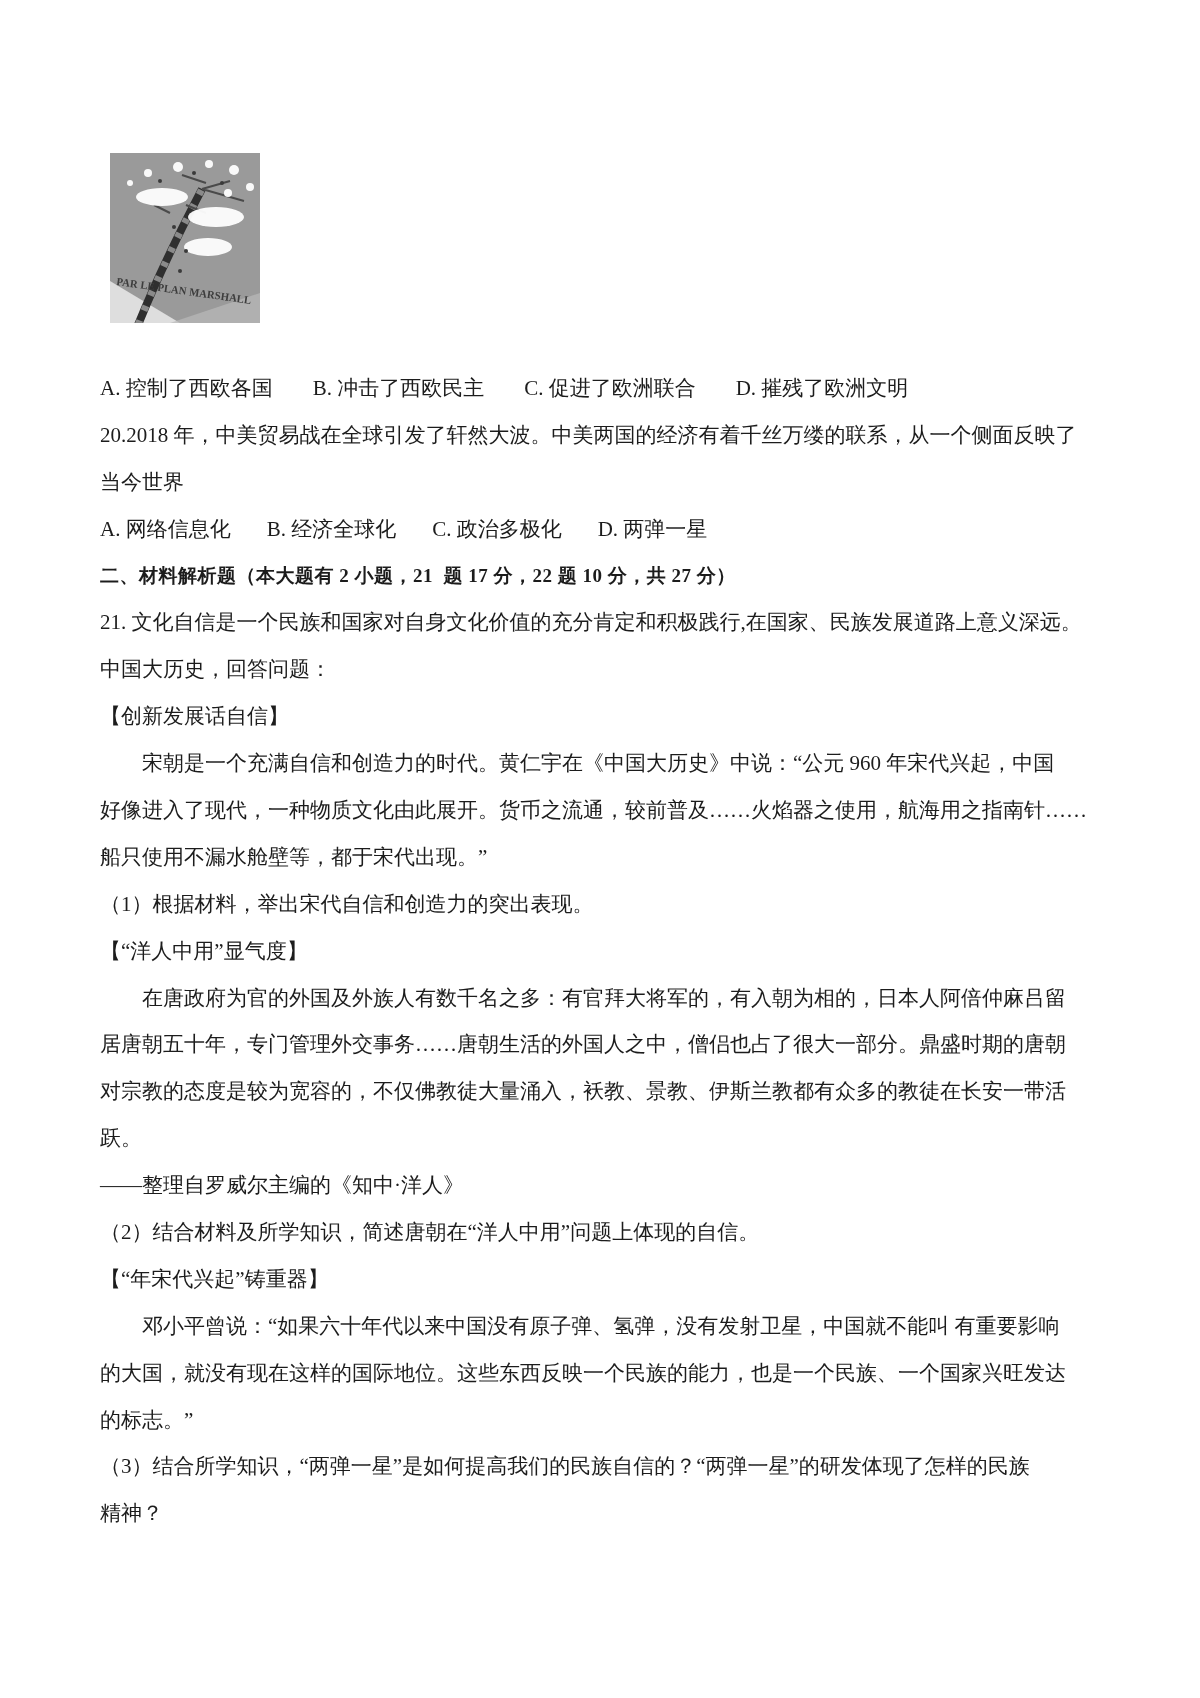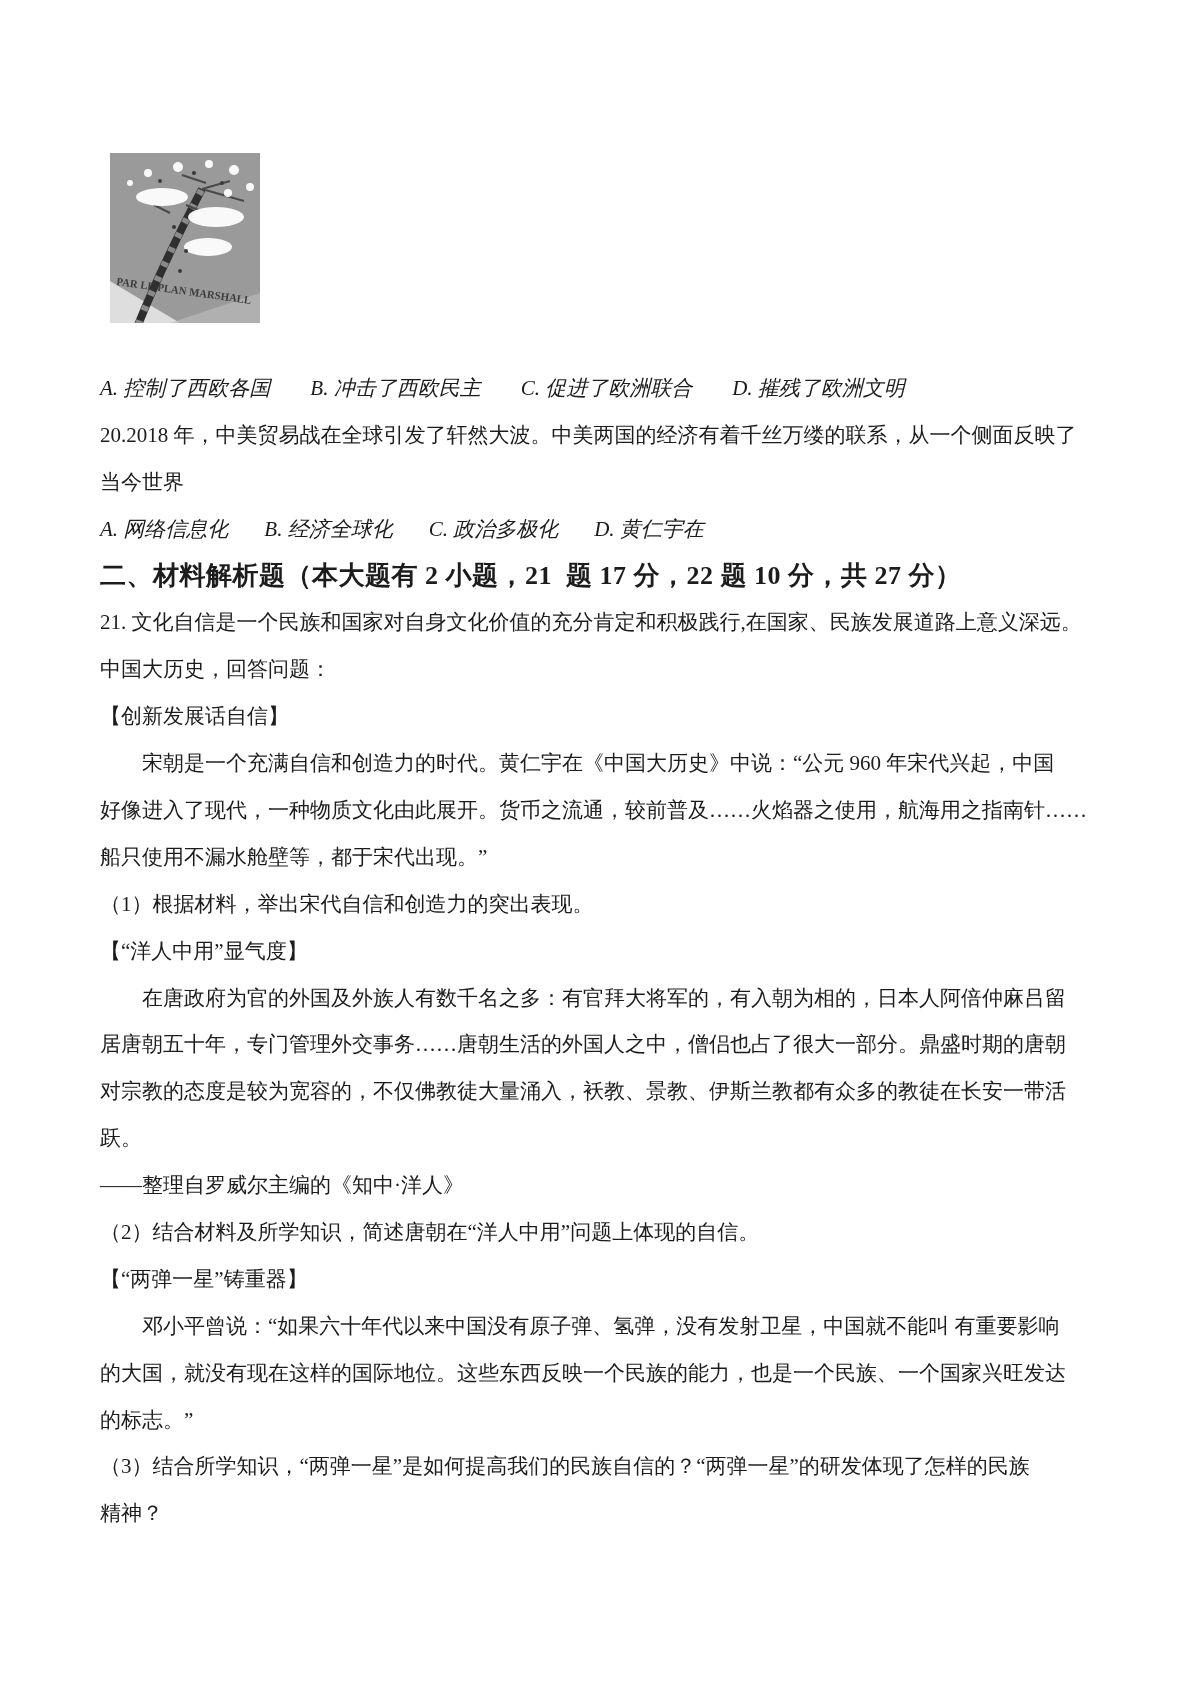--- a/index.html
+++ b/index.html
@@ -16,27 +16,27 @@
     width:150px;height:170px;
     display:block;
   }
   .lines{margin:0 98px 0 100px;}
   .ln{
     height:46.9px;line-height:46.9px;
     font-size:21px;
     white-space:pre;
     overflow:visible;
   }
-  .ln.bold{font-weight:700;font-size:26px;letter-spacing:0.5px;}
+  .ln.bold{font-weight:700;font-size:19px;letter-spacing:0.5px;}
   .ln.indent{padding-left:42px;}
   .ln.right{text-align:left;padding-right:2px;}
   .opt-row{display:flex;align-items:center;}
   .opt-row.g40{gap:40px;}
   .opt-row.g36{gap:36px;text-align:center;}
-  .opt{white-space:pre;font-style:italic;}
+  .opt{white-space:pre;}
 </style>
 </head>
 <body>
 
 <div class="page">
 
   <svg class="photo" viewBox="0 0 150 170" aria-hidden="true">
     <rect x="0" y="0" width="150" height="170" fill="#9a9a9a"></rect>
     <polygon points="0,128 70,170 0,170" fill="#dedede"></polygon>
     <polygon points="150,140 150,170 60,170" fill="#b9b9b9" opacity="0.7"></polygon>
@@ -79,21 +79,21 @@
       <span class="opt">C. 促进了欧洲联合</span>
       <span class="opt">D. 摧残了欧洲文明</span>
     </div>
 
     <div class="ln">20.2018 年，中美贸易战在全球引发了轩然大波。中美两国的经济有着千丝万缕的联系，从一个侧面反映了</div>
     <div class="ln">当今世界</div>
     <div class="ln opt-row g36">
       <span class="opt">A. 网络信息化</span>
       <span class="opt">B. 经济全球化</span>
       <span class="opt">C. 政治多极化</span>
-      <span class="opt">D. 黄仁宇在</span>
+      <span class="opt">D. 两弹一星</span>
     </div>
 
     <div class="ln bold">二、材料解析题（本大题有 2 小题，21  题 17 分，22 题 10 分，共 27 分）</div>
 
     <div class="ln">21. 文化自信是一个民族和国家对自身文化价值的充分肯定和积极践行,在国家、民族发展道路上意义深远。</div>
     <div class="ln">中国大历史，回答问题：</div>
 
     <div class="ln">【创新发展话自信】</div>
     <div class="ln indent">宋朝是一个充满自信和创造力的时代。黄仁宇在《中国大历史》中说：“公元 960 年宋代兴起，中国</div>
     <div class="ln">好像进入了现代，一种物质文化由此展开。货币之流通，较前普及……火焰器之使用，航海用之指南针……</div>
@@ -101,21 +101,21 @@
     <div class="ln">（1）根据材料，举出宋代自信和创造力的突出表现。</div>
 
     <div class="ln">【“洋人中用”显气度】</div>
     <div class="ln indent">在唐政府为官的外国及外族人有数千名之多：有官拜大将军的，有入朝为相的，日本人阿倍仲麻吕留</div>
     <div class="ln">居唐朝五十年，专门管理外交事务……唐朝生活的外国人之中，僧侣也占了很大一部分。鼎盛时期的唐朝</div>
     <div class="ln">对宗教的态度是较为宽容的，不仅佛教徒大量涌入，袄教、景教、伊斯兰教都有众多的教徒在长安一带活</div>
     <div class="ln">跃。</div>
     <div class="ln right">——整理自罗威尔主编的《知中·洋人》</div>
     <div class="ln">（2）结合材料及所学知识，简述唐朝在“洋人中用”问题上体现的自信。</div>
 
-    <div class="ln">【“两弹一星”铸重器】</div>
+    <div class="ln">【“年宋代兴起”铸重器】</div>
     <div class="ln indent">邓小平曾说：“如果六十年代以来中国没有原子弹、氢弹，没有发射卫星，中国就不能叫 有重要影响</div>
     <div class="ln">的大国，就没有现在这样的国际地位。这些东西反映一个民族的能力，也是一个民族、一个国家兴旺发达</div>
     <div class="ln">的标志。”</div>
     <div class="ln">（3）结合所学知识，“两弹一星”是如何提高我们的民族自信的？“两弹一星”的研发体现了怎样的民族</div>
     <div class="ln">精神？</div>
 
   </div>
 </div>
 
 </body></html>

